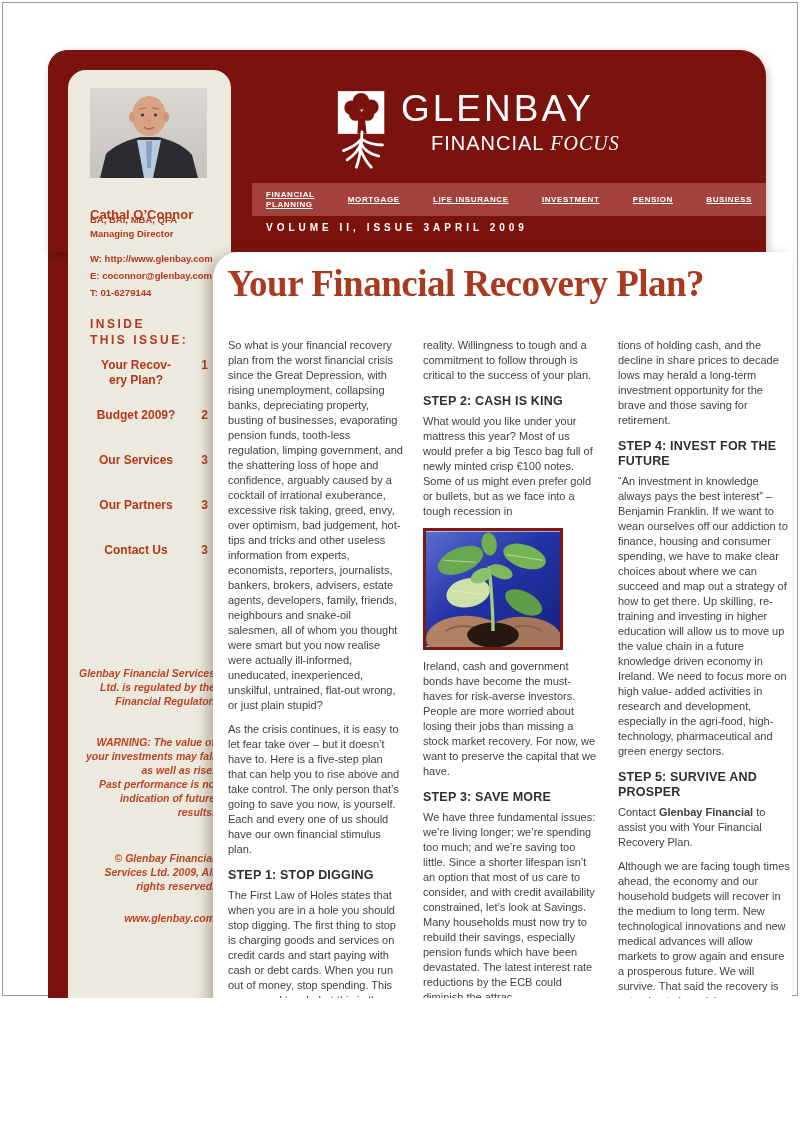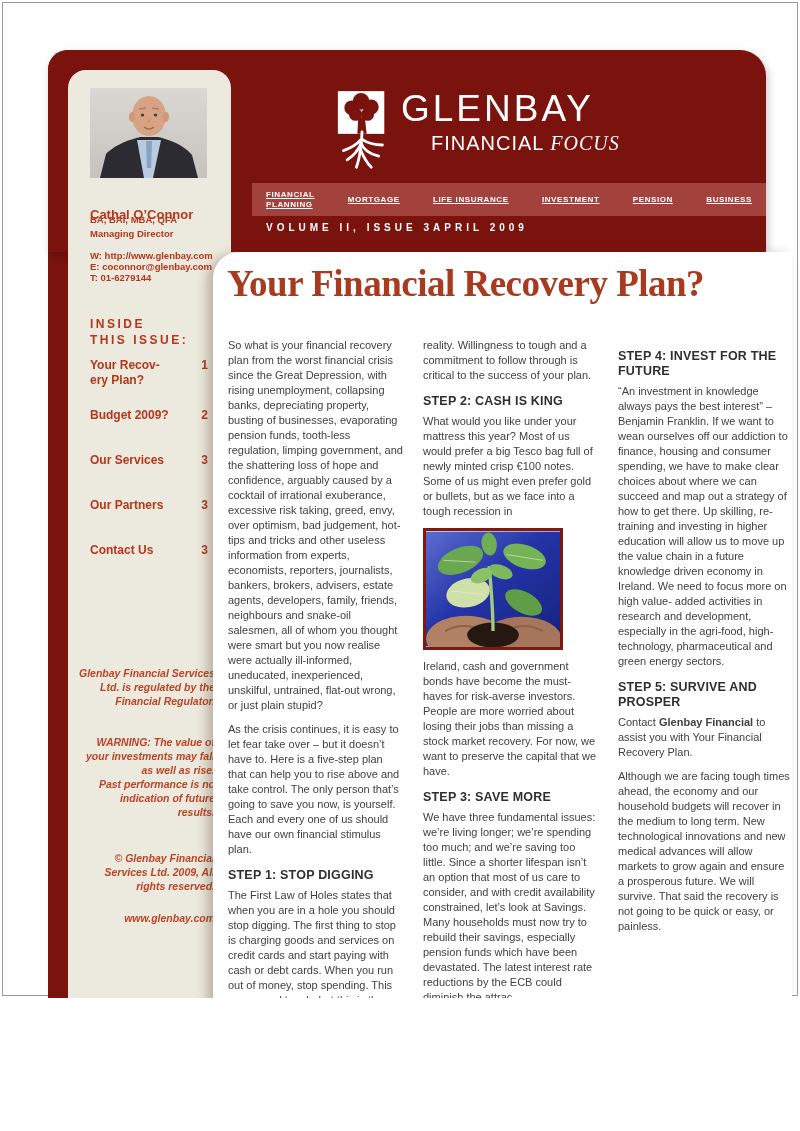--- a/index.html
+++ b/index.html
@@ -26,28 +26,28 @@
            padding:0 14px;box-sizing:border-box;
            color:#fff;font-size:10px;font-weight:bold;letter-spacing:4px;}
 
   
   .sidebar{position:absolute;left:68px;top:70px;width:163px;height:983px;
            background:#eceade;border-radius:18px;}
   .photo{position:absolute;left:22px;top:18px;width:117px;height:90px;overflow:hidden;}
   .profile-name{position:absolute;left:22px;top:137px;color:#b4371c;font-weight:bold;font-size:13px;}
   .profile-cred{position:absolute;left:22px;top:144px;color:#b4371c;font-weight:bold;font-size:9.5px;}
   .profile-title{position:absolute;left:22px;top:158px;color:#b4371c;font-weight:bold;font-size:9.5px;}
-  .contact{position:absolute;left:22px;top:180px;color:#b4371c;font-weight:bold;font-size:9.5px;line-height:11px;white-space:pre-line;}
+  .contact{position:absolute;left:22px;top:180px;color:#b4371c;font-weight:bold;font-size:9.5px;line-height:17px;white-space:pre-line;}
   .toc-head{position:absolute;left:22px;top:246px;color:#b4371c;font-weight:bold;font-size:12px;
             letter-spacing:2.5px;line-height:16px;white-space:pre-line;}
   .toc{position:absolute;left:22px;top:288px;width:118px;}
   .toc-item{display:flex;justify-content:space-between;margin-bottom:30px;color:#b4371c;
             font-weight:bold;font-size:12px;line-height:15px;cursor:pointer;}
   .toc-item:first-child{margin-bottom:20px;}
-  .toc-item .lbl{white-space:pre-line;width:92px;}
+  .toc-item .lbl{white-space:pre-line;width:92px;text-align:center;}
   .side-note{position:absolute;right:16px;width:138px;text-align:right;color:#bb4326;
              font-weight:bold;font-style:italic;font-size:10.5px;line-height:14px;white-space:pre-line;}
   .reg{top:596px;} .warn{top:665px;} .copy{top:781px;} .www{top:841px;cursor:pointer;}
 
   
   .card{position:absolute;left:213px;top:252px;width:579px;height:871px;background:#fff;
         border-radius:26px 0 0 0;box-shadow:-6px 3px 12px rgba(80,60,45,.32);}
   .article-title{position:absolute;left:14px;top:10px;font-family:"Liberation Serif",serif;
                  font-weight:bold;font-size:37px;color:#a73a1f;letter-spacing:-0.5px;}
   .columns{position:absolute;left:15px;top:86px;display:flex;gap:20px;}
@@ -211,20 +211,21 @@
           <ellipse cx="66" cy="13" rx="8" ry="12" fill="#6fae52" transform="rotate(-8 66 13)"></ellipse>
           <ellipse cx="78" cy="42" rx="13" ry="7" fill="#7db85e" transform="rotate(20 78 42)"></ellipse>
           <ellipse cx="58" cy="46" rx="12" ry="7" fill="#8cc06a" transform="rotate(-25 58 46)"></ellipse>
           <path d="M18,30 L52,32 M84,24 L122,30 M26,62 L62,66" stroke="#eaf2cf" stroke-width="1" opacity="0.6" fill="none"></path>
         </svg>
         <p>Ireland, cash and government bonds have become the must-haves for risk-averse investors. People are more worried about losing their jobs than missing a stock market recovery. For now, we want to preserve the capital that we have.</p>
         <h3>STEP 3: SAVE MORE</h3>
         <p>We have three fundamental issues: we’re living longer; we’re spending too much; and we’re saving too little. Since a shorter lifespan isn’t an option that most of us care to consider, and with credit availability constrained, let’s look at Savings. Many households must now try to rebuild their savings, especially pension funds which have been devastated. The latest interest rate reductions by the ECB could diminish the attrac-</p>
       </div>
       <div class="col">
+        <p>tions of holding cash, and the decline in share prices to decade lows may herald a long-term investment opportunity for the brave and those saving for retirement.</p>
         <h3>STEP 4: INVEST FOR THE FUTURE</h3>
         <p>“An investment in knowledge always pays the best interest” – Benjamin Franklin. If we want to wean ourselves off our addiction to finance, housing and consumer spending, we have to make clear choices about where we can succeed and map out a strategy of how to get there. Up skilling, re-training and investing in higher education will allow us to move up the value chain in a future knowledge driven economy in Ireland. We need to focus more on high value- added activities in research and development, especially in the agri-food, high-technology, pharmaceutical and green energy sectors.</p>
         <h3>STEP 5: SURVIVE AND PROSPER</h3>
         <p><span>Contact </span><span class="b">Glenbay Financial</span><span> to assist you with Your Financial Recovery Plan.</span></p>
         <p>Although we are facing tough times ahead, the economy and our household budgets will recover in the medium to long term. New technological innovations and new medical advances will allow markets to grow again and ensure a prosperous future. We will survive. That said the recovery is not going to be quick or easy, or painless.</p>
       </div>
     </div>
   </div>
 </div>
 

